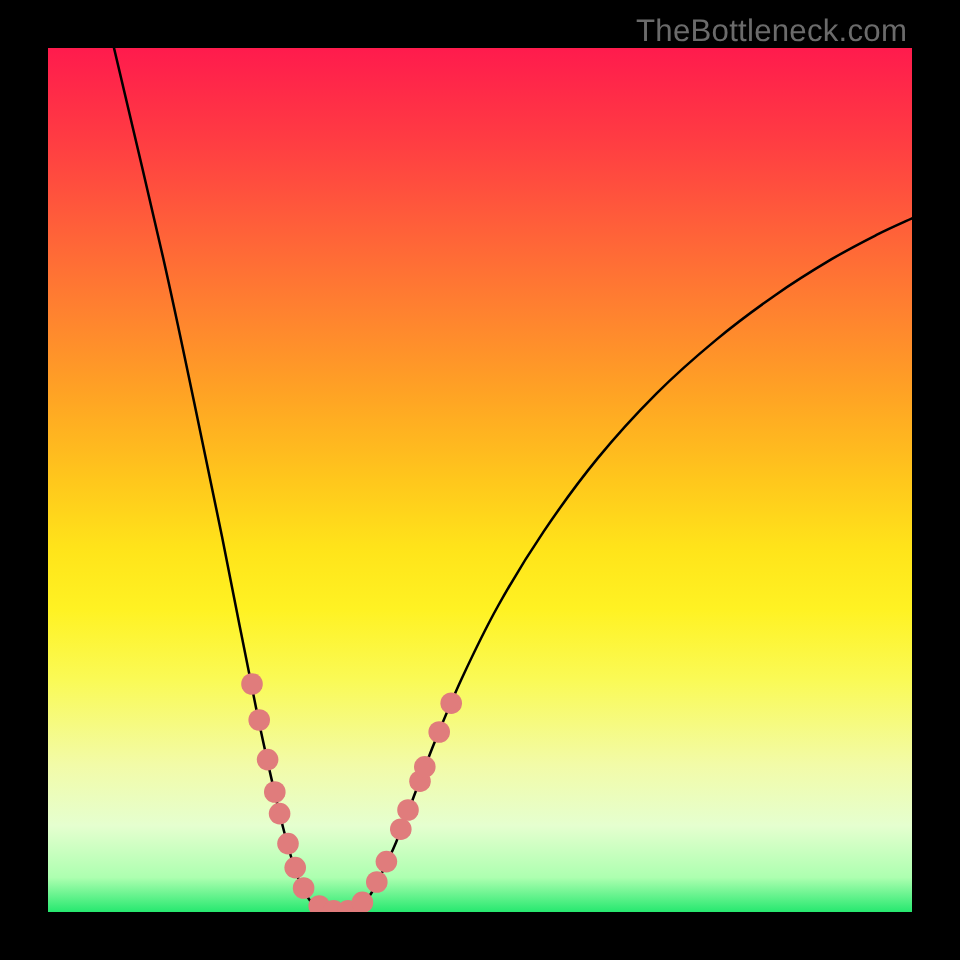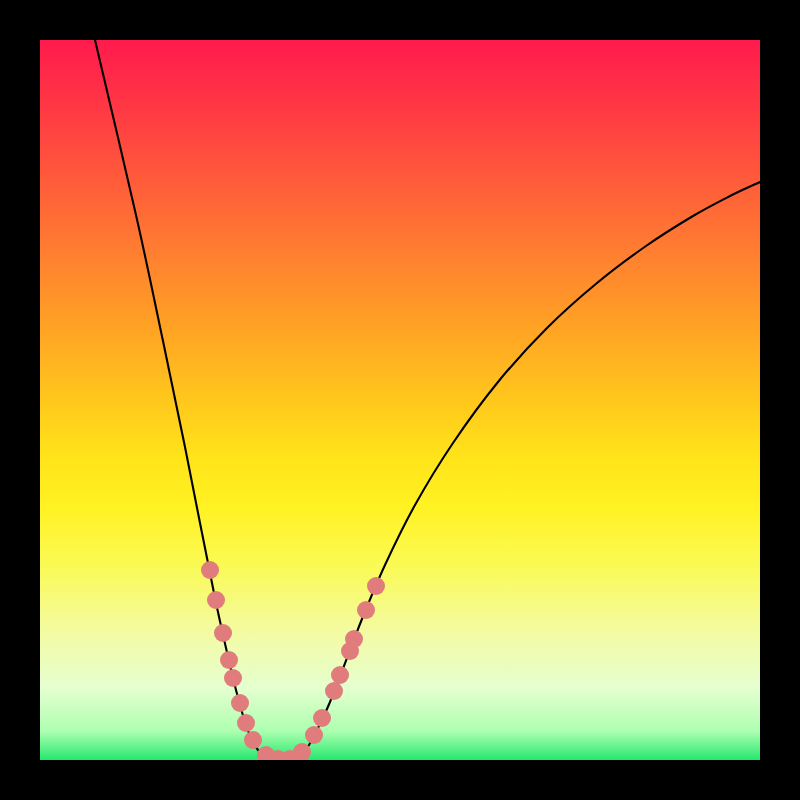--- a/index.html
+++ b/index.html
@@ -61,20 +61,21 @@
     stroke-linecap: round;
   }
   .marker {
     fill: #e07c7c;
   }
 </style>
 </head>
 <body>
 
 <div class="chart-container">
+  <div class="watermark">TheBottleneck.com</div>
   <div class="plot-area">
     <svg class="curve" viewBox="0 0 720 720" preserveAspectRatio="none">
       <path id="path-left" class="curve-path" d="M 55 0 C 61.833333333333336 29.166666666666668, 84.66666666666667 124.83333333333334, 96 175 C 107.33333333333333 225.16666666666666, 114.83333333333333 262.3333333333333, 123 301 C 131.16666666666666 339.6666666666667, 138.66666666666666 375.8333333333333, 145 407 C 151.33333333333334 438.1666666666667, 156 462.8333333333333, 161 488 C 166 513.1666666666666, 170.83333333333334 538, 175 558 C 179.16666666666666 578, 182.5 592.6666666666666, 186 608 C 189.5 623.3333333333334, 192.83333333333334 637.6666666666666, 196 650 C 199.16666666666666 662.3333333333334, 202.33333333333334 673.6666666666666, 205 682 C 207.66666666666666 690.3333333333334, 209.83333333333334 695.3333333333334, 212 700 C 214.16666666666666 704.6666666666666, 216 707.3333333333334, 218 710 C 220 712.6666666666666, 222 714.5, 224 716 C 226 717.5, 229 718.5, 230 719"></path>
       <path id="path-floor" class="curve-path" d="M 230 719 C 231.33333333333334 719.1666666666666, 235.33333333333334 719.8333333333334, 238 720 C 240.66666666666666 720.1666666666666, 243.33333333333334 720.1666666666666, 246 720 C 248.66666666666666 719.8333333333334, 252.66666666666666 719.1666666666666, 254 719"></path>
       <path id="path-right" class="curve-path" d="M 254 719 C 255.16666666666666 718.3333333333334, 258.5 717.3333333333334, 261 715 C 263.5 712.6666666666666, 266.1666666666667 709.5, 269 705 C 271.8333333333333 700.5, 274.5 695.1666666666666, 278 688 C 281.5 680.8333333333334, 285.6666666666667 672.3333333333334, 290 662 C 294.3333333333333 651.6666666666666, 298.6666666666667 639.8333333333334, 304 626 C 309.3333333333333 612.1666666666666, 315.1666666666667 595.8333333333334, 322 579 C 328.8333333333333 562.1666666666666, 336.1666666666667 544, 345 525 C 353.8333333333333 506, 363.6666666666667 485.3333333333333, 375 465 C 386.3333333333333 444.6666666666667, 399.1666666666667 423.5, 413 403 C 426.8333333333333 382.5, 442.3333333333333 361.1666666666667, 458 342 C 473.6666666666667 322.8333333333333, 490.5 304.5, 507 288 C 523.5 271.5, 540.5 256.6666666666667, 557 243 C 573.5 229.33333333333334, 590 217.16666666666666, 606 206 C 622 194.83333333333334, 639 184.33333333333334, 653 176 C 667 167.66666666666666, 678.8333333333334 161.66666666666666, 690 156 C 701.1666666666666 150.33333333333334, 715 144.33333333333334, 720 142"></path>
       <g id="markers-group">
           <circle cx="170" cy="530" r="9" class="marker"></circle>
           <circle cx="176" cy="560" r="9" class="marker"></circle>
           <circle cx="183" cy="593" r="9" class="marker"></circle>
           <circle cx="189" cy="620" r="9" class="marker"></circle>

